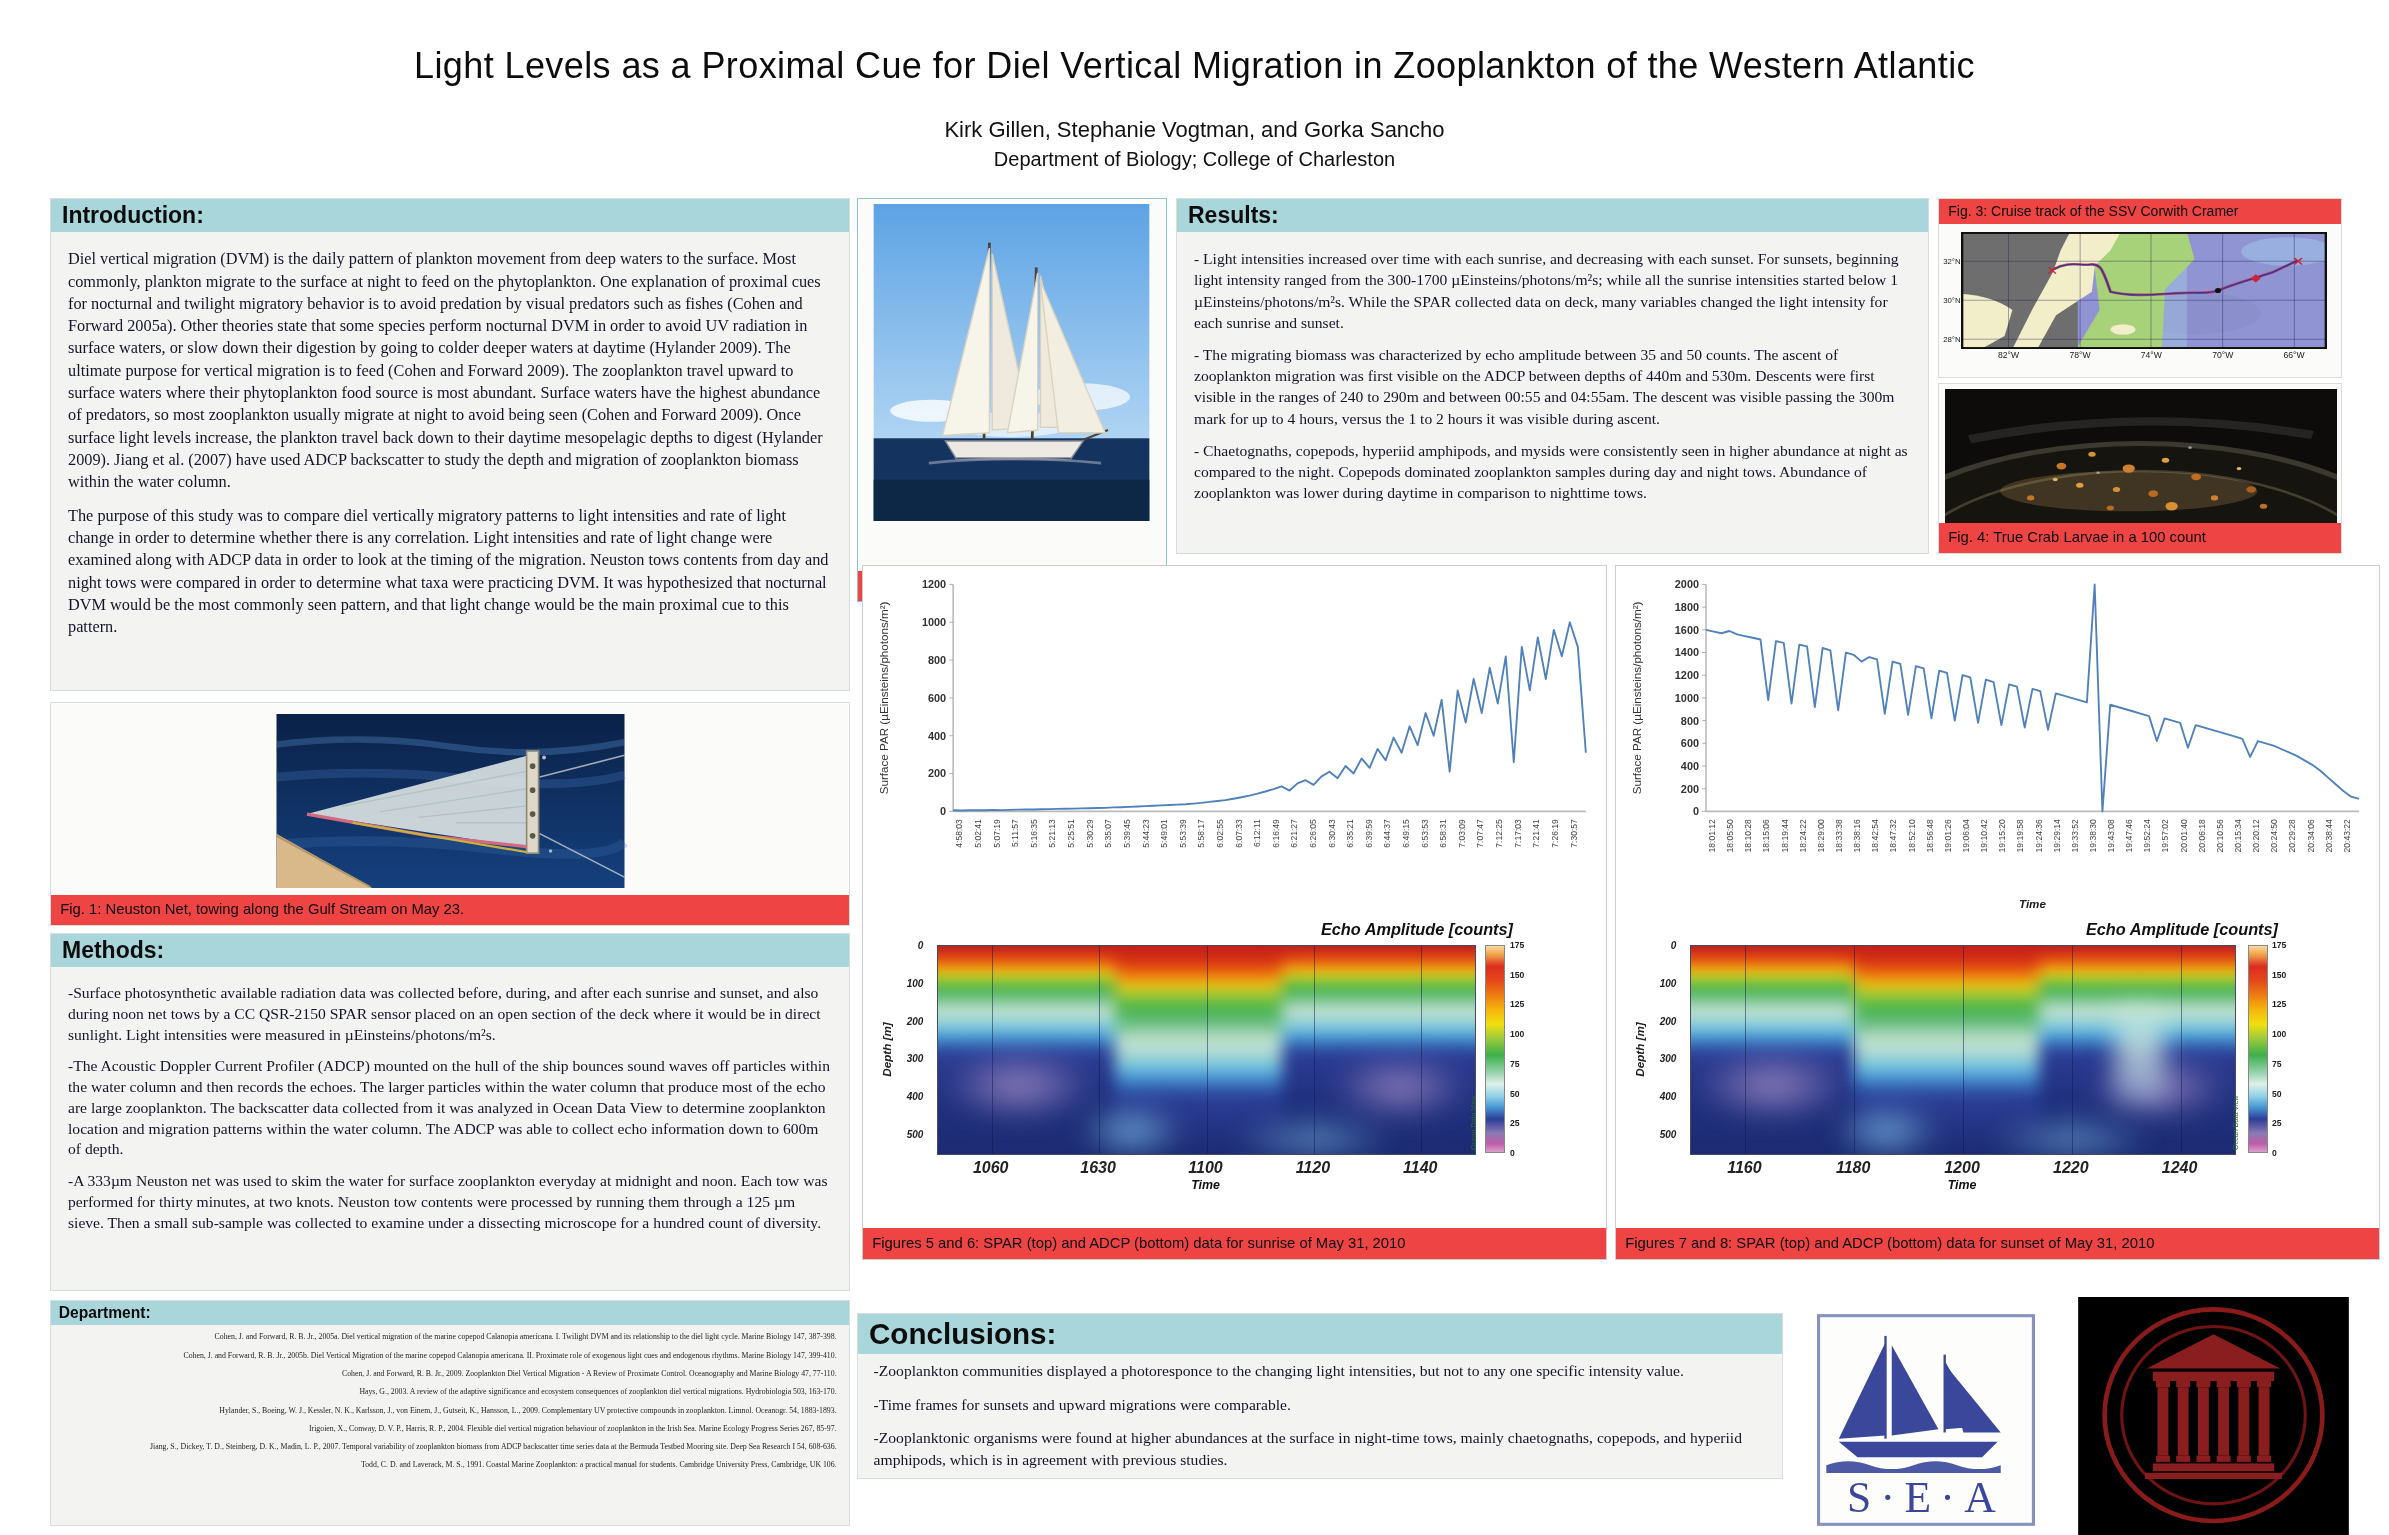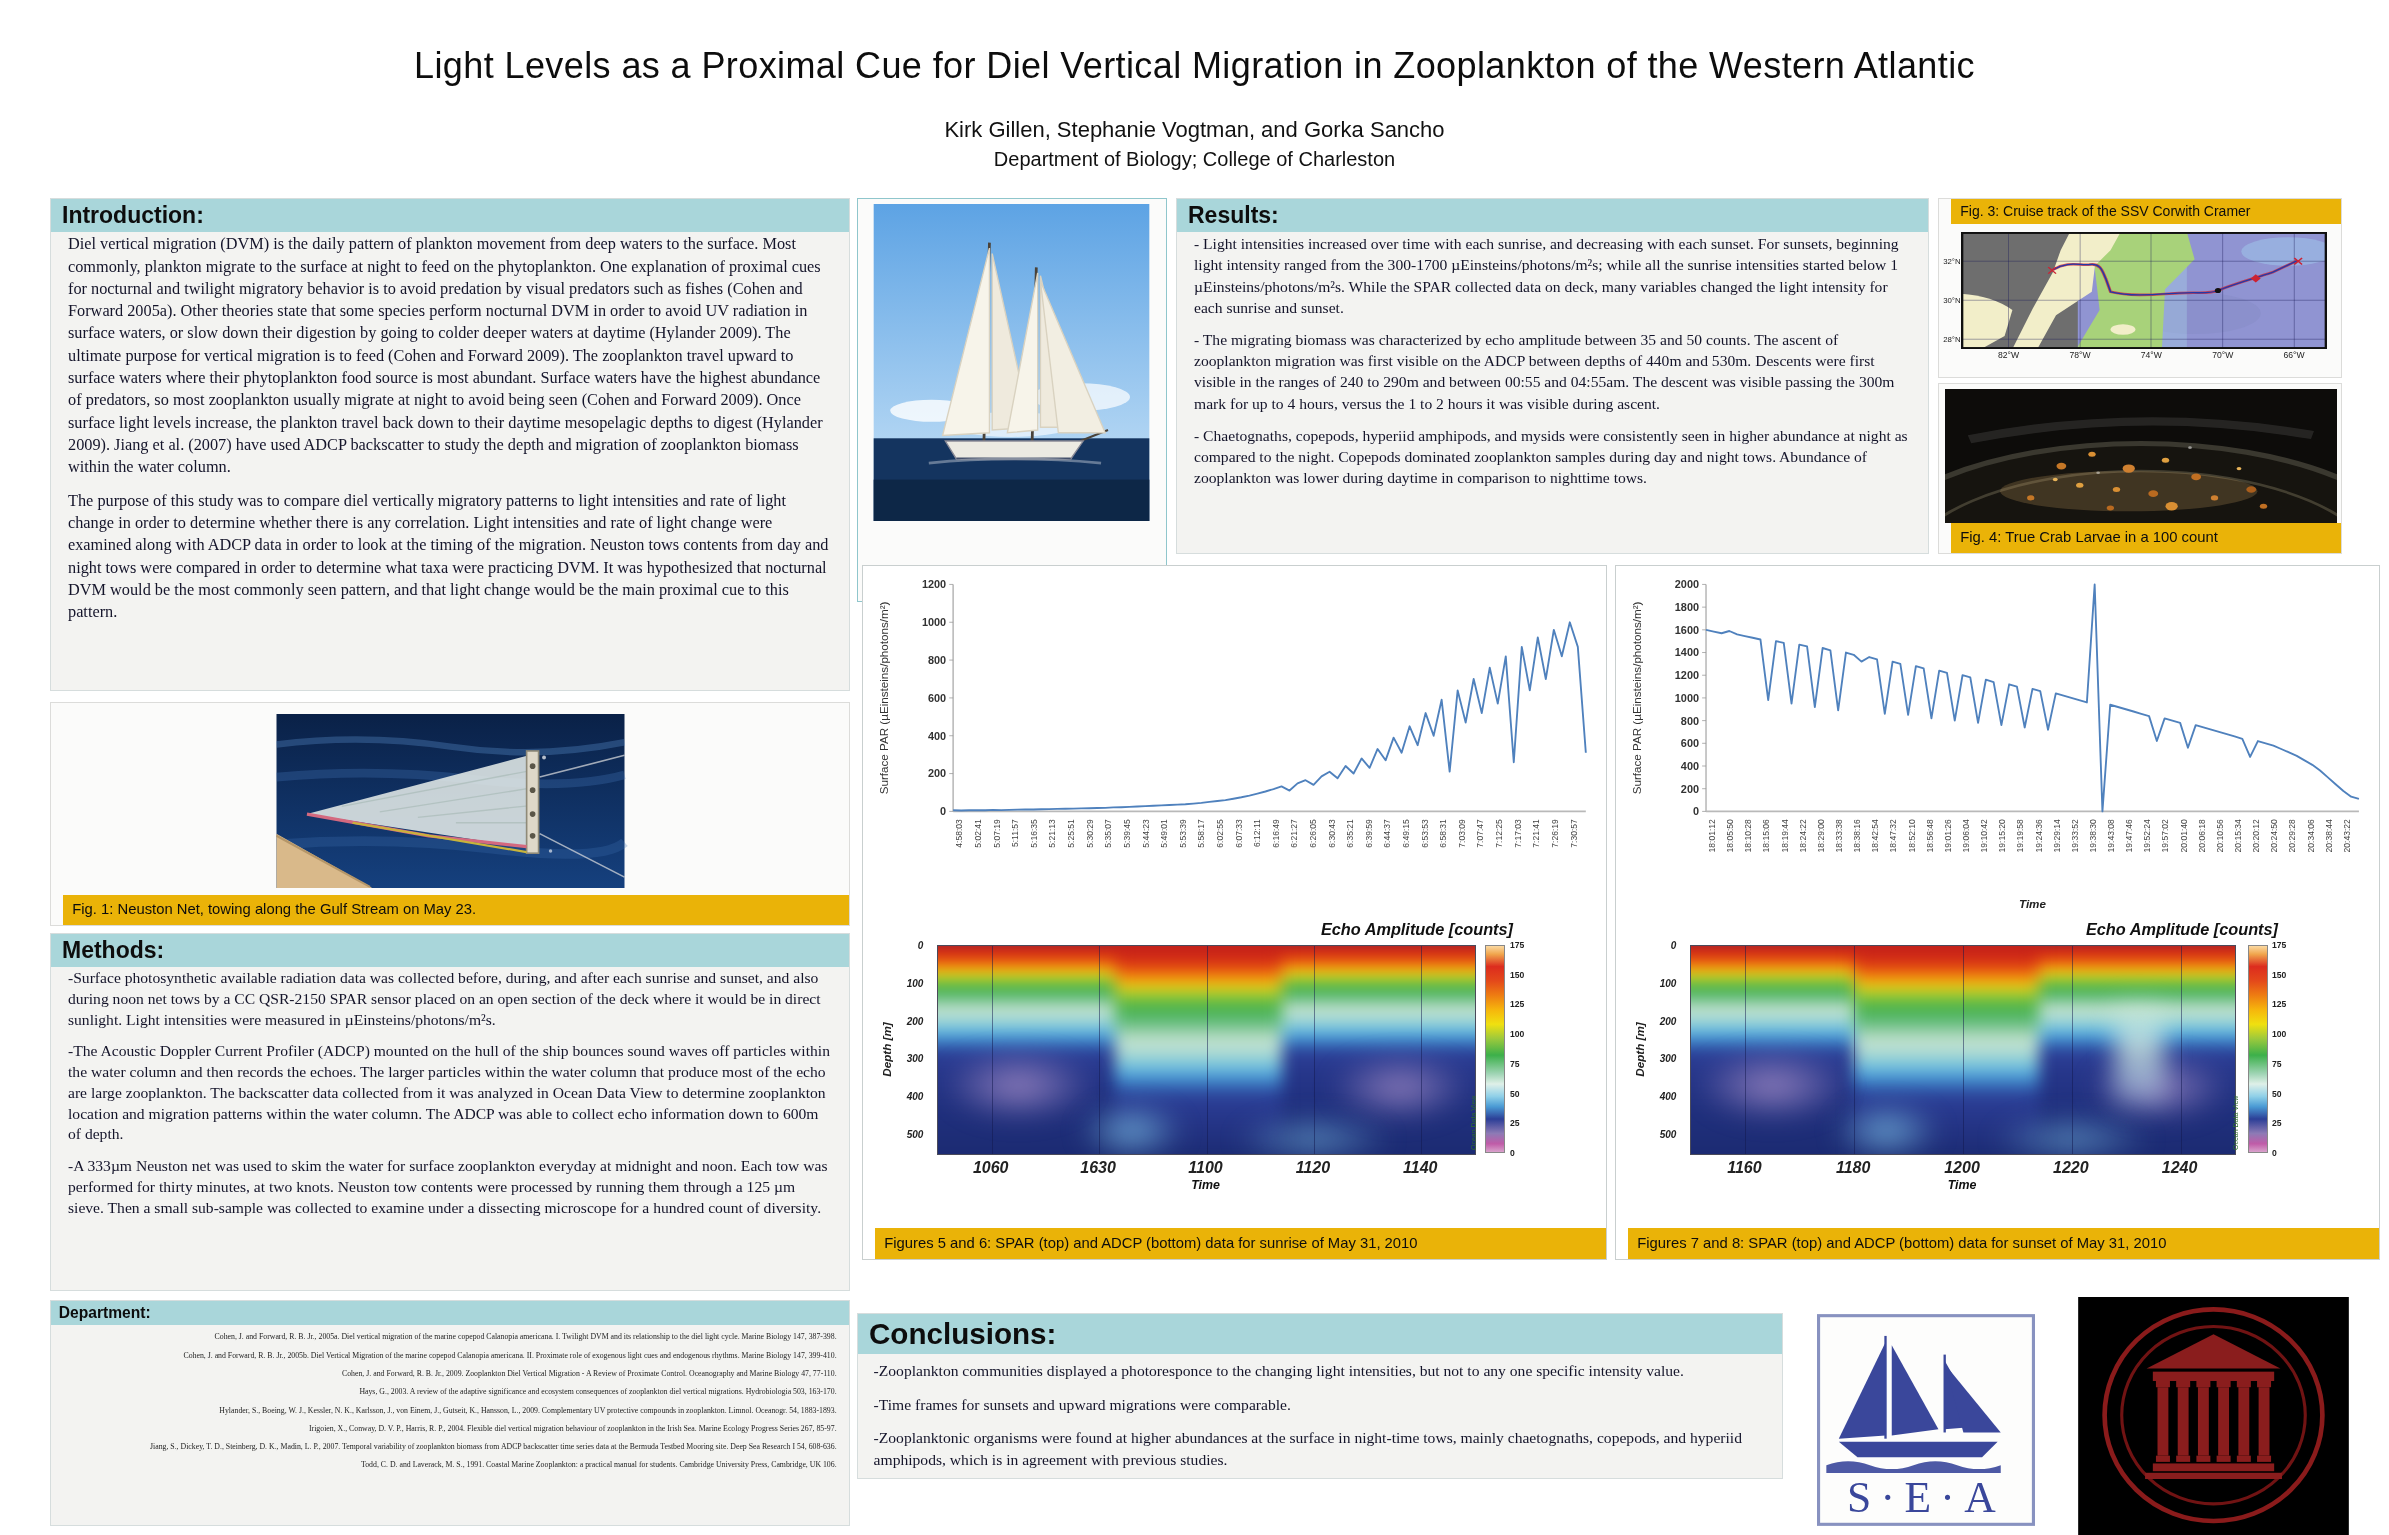--- a/index.html
+++ b/index.html
@@ -10,23 +10,23 @@
   
   .title{position:absolute;top:45px;left:0;width:100%;text-align:center;font-size:36px;color:#0d0d0d;letter-spacing:0.4px;}
   .authors{position:absolute;top:117px;left:0;width:100%;text-align:center;font-size:22px;color:#111;}
   .affil{position:absolute;top:148px;left:0;width:100%;text-align:center;font-size:20px;color:#111;}
 
   
   .panel{position:absolute;background:#f3f3f1;border:0.8px solid #d6dddd;box-sizing:border-box;overflow:hidden;}
   .white-panel{position:absolute;background:#fbfbfa;border:0.8px solid #dcdcda;box-sizing:border-box;overflow:hidden;}
   .band{background:#a9d6da;padding:3.1px 11px;font-size:23px;font-weight:700;color:#0d0d0d;}
   .band.small{font-size:15.6px;padding:3.1px 7.8px;}
-  .body-text{padding:1px 17px;font-family:"Liberation Serif",serif;color:#14142a;}
+  .body-text{padding:16px 17px;font-family:"Liberation Serif",serif;color:#14142a;}
   .body-text p{margin:0 0 11px 0;}
-  .cap{position:absolute;left:0;right:0;bottom:0;height:29.6px;background:#eab308;font-size:14.8px;line-height:29.6px;padding:0 9.3px;color:#0d0d0d;white-space:nowrap;overflow:hidden;margin-left:12px;}
+  .cap{position:absolute;left:0;right:0;bottom:0;height:29.6px;background:#ef4444;font-size:14.8px;line-height:29.6px;padding:0 9.3px;color:#0d0d0d;white-space:nowrap;overflow:hidden;}
   .cap.top{bottom:auto;top:0;height:25px;line-height:25px;font-size:14px;}
 
   
   .t-intro{font-size:16.3px;line-height:1.37;}
   .t-methods{font-size:15.6px;line-height:1.33;}
   .t-results{font-size:15.6px;line-height:1.36;}
   .t-conc{font-size:15.6px;line-height:1.42;}
   .t-refs{padding:6.2px 12.4px 6.2px 42px;text-align:right;}
   .t-refs p{font-family:"Liberation Serif",serif;font-size:7.8px;line-height:1.45;color:#222;margin:0 0 7px 0;}
 

